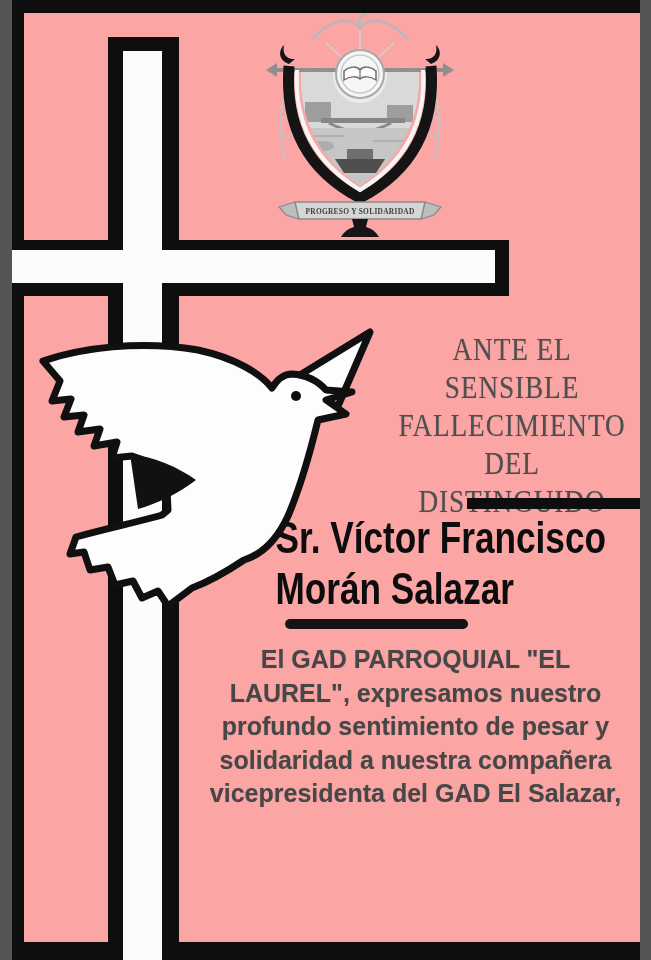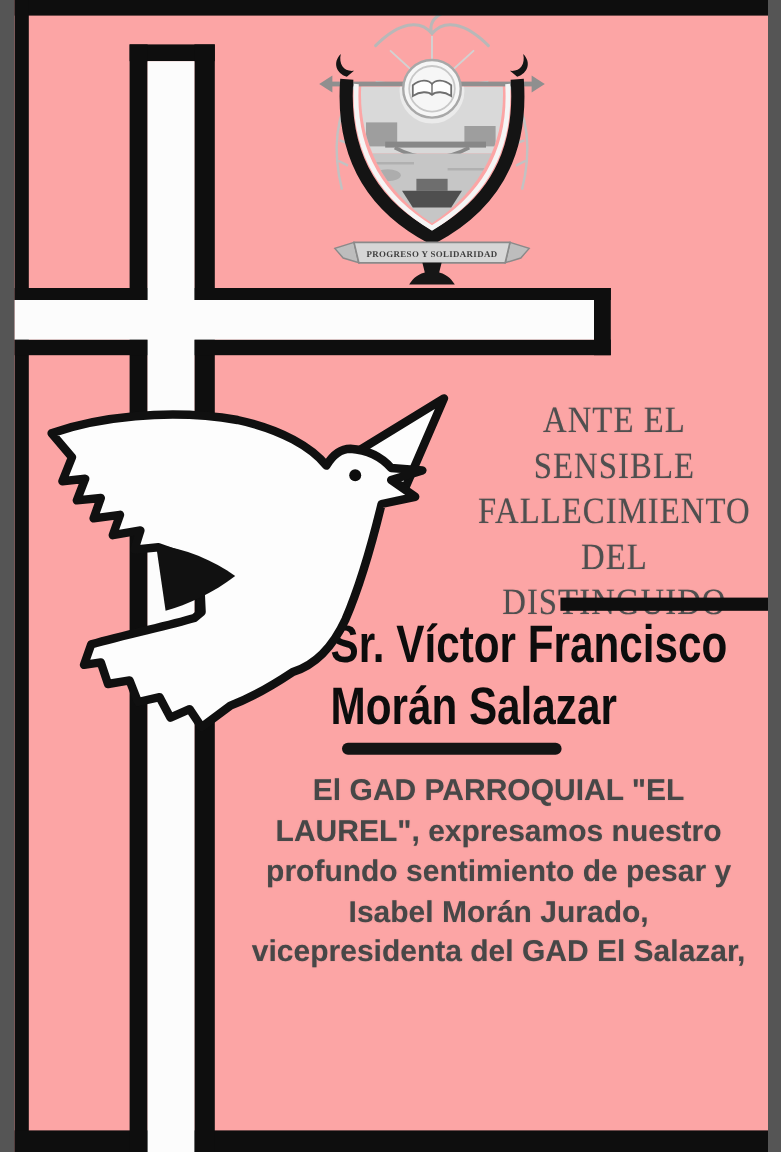--- a/index.html
+++ b/index.html
@@ -150,21 +150,21 @@
   <div class="abs name">
     <div class="ln">Sr. Víctor Francisco</div>
     <div class="ln">Morán Salazar</div>
   </div>
   <div class="abs name-divider"></div>
 
   <div class="abs message">
     <div class="ln">El GAD PARROQUIAL "EL</div>
     <div class="ln">LAUREL", expresamos nuestro</div>
     <div class="ln">profundo sentimiento de pesar y</div>
-    <div class="ln">Isabel Morán Jurado,</div>
+    <div class="ln">solidaridad a nuestra compañera</div>
     <div class="ln">vicepresidenta del GAD El Salazar,</div>
   </div>
 
 
   <svg class="abs dove" viewBox="0 0 372 322">
 
     <path d="M262 58 L350 4 L318 78 Z" fill="#fdfdfd" stroke="#101010" stroke-width="7" stroke-linejoin="round"></path>
 
     <path d="M306 62 L332 64 L306 72 L326 86 L298 92
              C290 125 280 160 268 188

